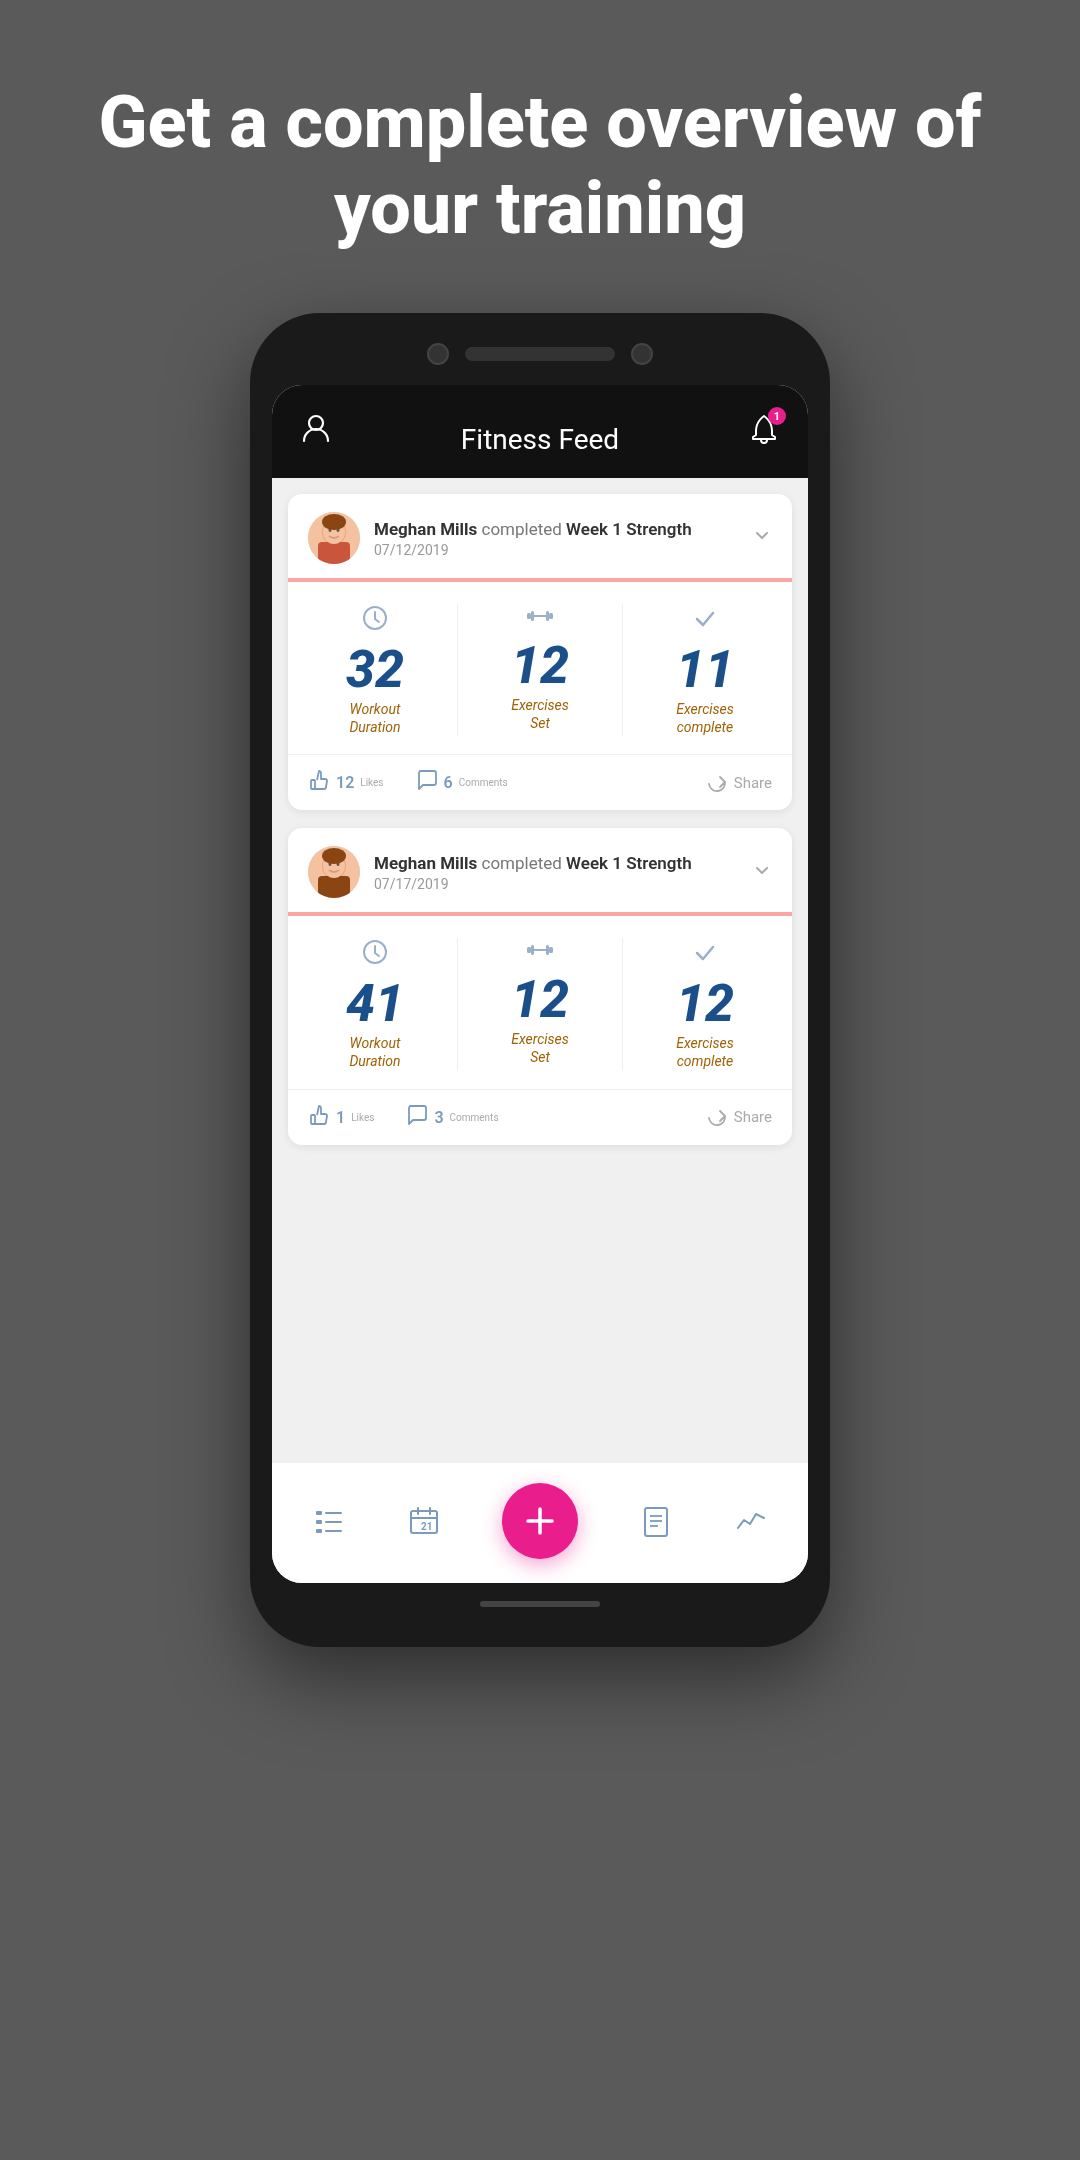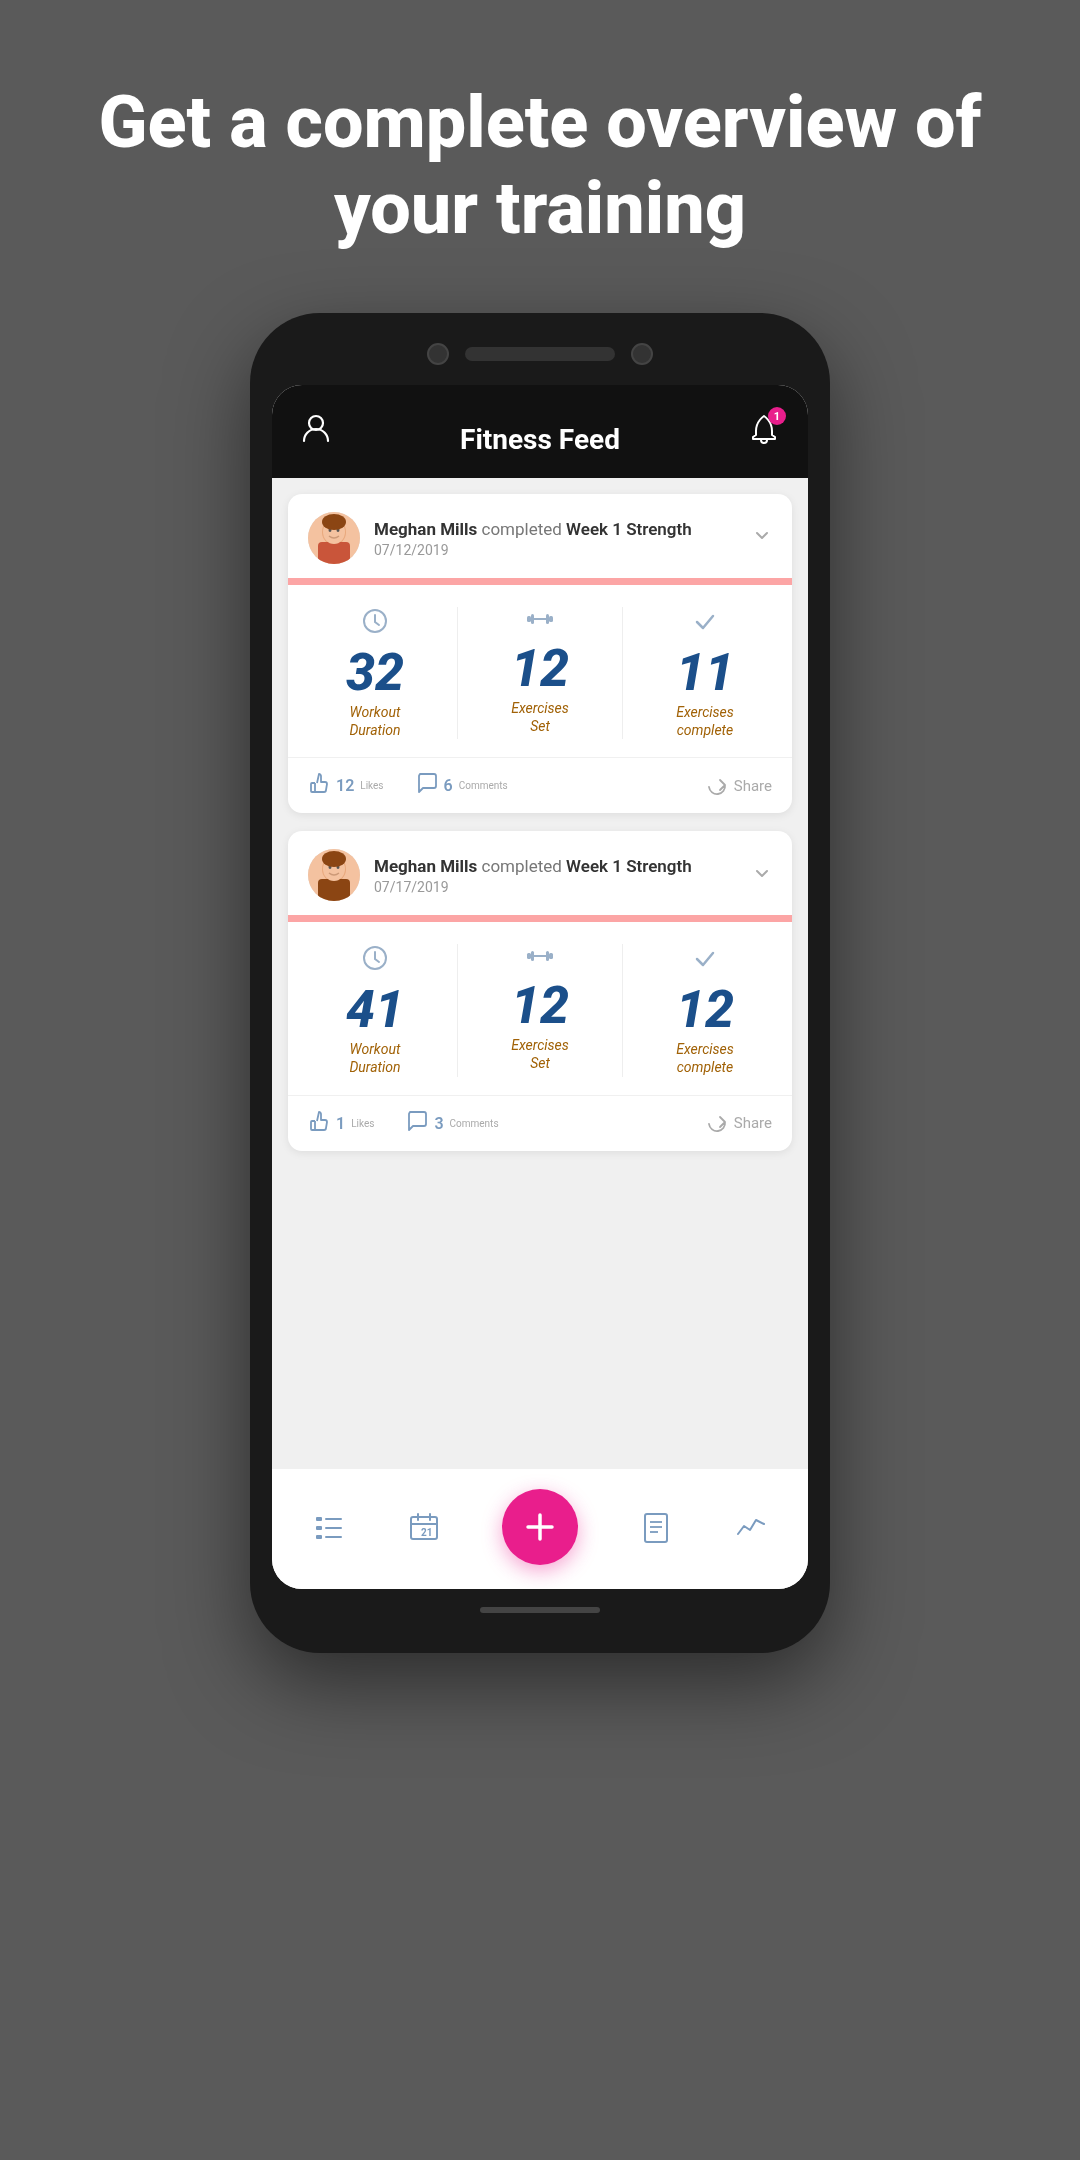--- a/index.html
+++ b/index.html
@@ -68,21 +68,21 @@
     .app-header {
       background: #111;
       padding: 22px 28px;
       display: flex;
       align-items: center;
       justify-content: space-between;
     }
     .app-header-title {
       color: white;
       font-size: 28px;
-      font-weight: 700;
+      font-weight: 400;
       margin-top: 16px;
     }
     .header-icon {
       color: white;
       font-size: 30px;
     }
     .notif-wrapper {
       position: relative;
     }
     .notif-badge {
@@ -115,21 +115,21 @@
       overflow: hidden;
       box-shadow: 0 2px 8px rgba(0,0,0,0.08);
     }
 
     
     .card-header {
       display: flex;
       align-items: center;
       justify-content: space-between;
       padding: 18px 20px 14px;
-      border-bottom: 7px solid #fca5a5;
+      border-bottom: 4px solid #fca5a5;
     }
     .card-header-left {
       display: flex;
       align-items: center;
       gap: 14px;
     }
     .avatar {
       width: 52px;
       height: 52px;
       border-radius: 50%;

